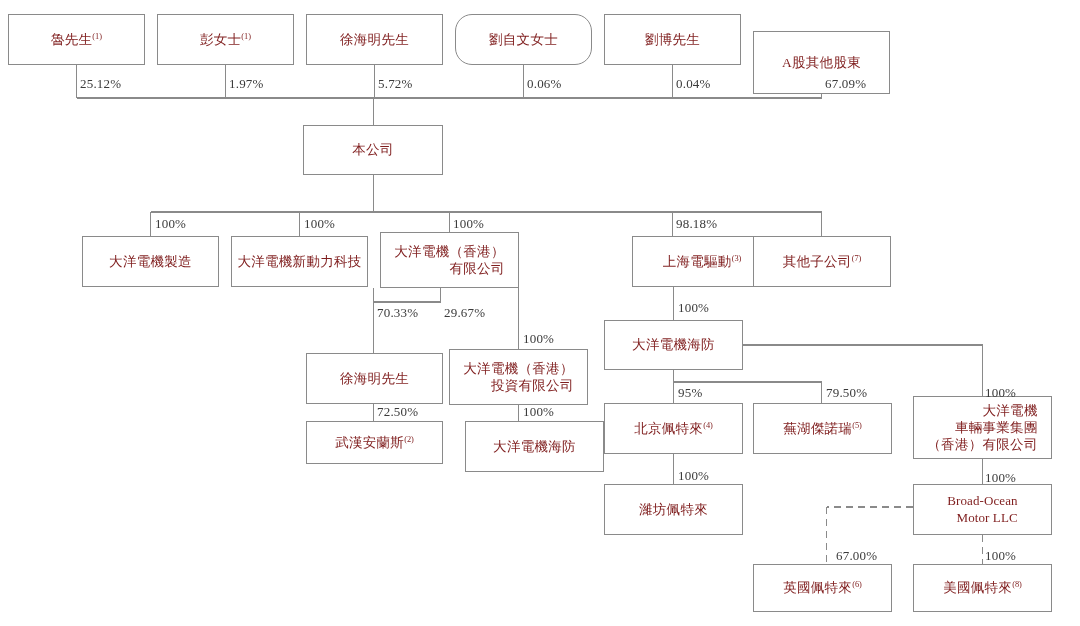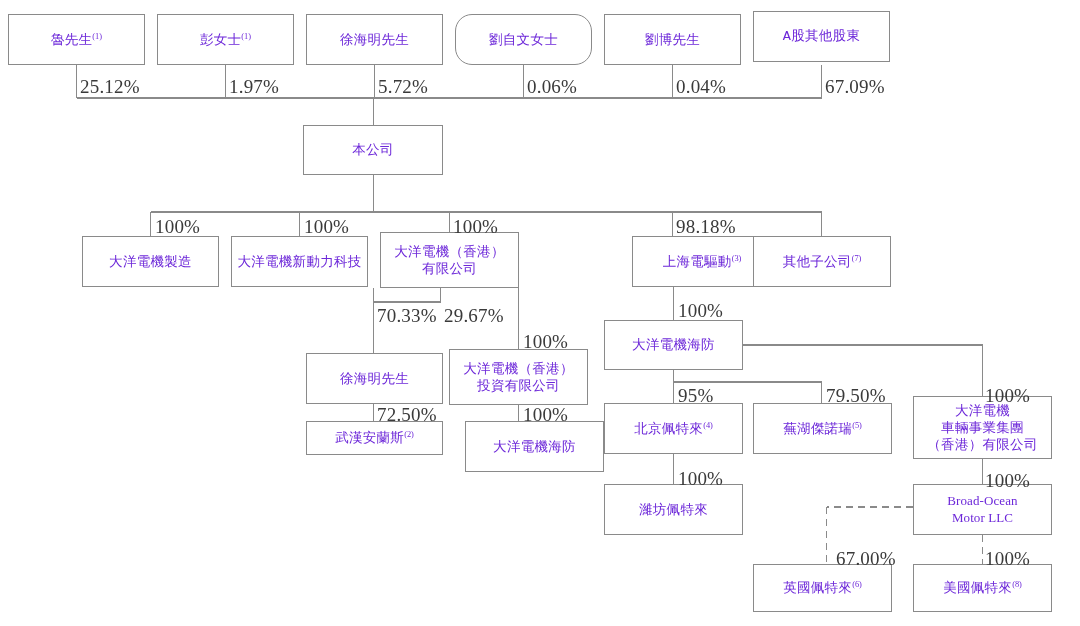--- a/index.html
+++ b/index.html
@@ -25,22 +25,22 @@
     pointer-events: none;
   }
   .node {
     position: absolute;
     box-sizing: border-box;
     border: 1px solid #8a8a8a;
     background: #ffffff;
     display: flex;
     align-items: center;
     justify-content: center;
-    text-align: center;
-    color: #6d28d9;
+    text-align: right;
+    color: #7f1d1d;
     font-size: 13.5px;
     line-height: 1.28;
     letter-spacing: 0.3px;
     padding: 2px 4px;
   }
   .node .label {
     display: block;
     white-space: pre-line;
   }
   .node.latin {
@@ -48,21 +48,21 @@
     letter-spacing: 0.1px;
   }
   .node sup {
     font-size: 0.62em;
     vertical-align: super;
     letter-spacing: 0;
   }
   .edge-label {
     position: absolute;
     color: #3a3a3a;
-    font-size: 19px;
+    font-size: 13px;
     white-space: nowrap;
     letter-spacing: 0.2px;
     background: transparent;
   }
 </style>
 </head>
 <body>
 
 <div id="chart-root">
 
@@ -127,21 +127,21 @@
       </div>
       <div class="node" style="left: 306px; top: 14px; width: 137px; height: 51px;">
         <span class="label">徐海明先生</span>
       </div>
       <div class="node" style="left: 455px; top: 14px; width: 137px; height: 51px; border-radius: 17px;">
         <span class="label">劉自文女士</span>
       </div>
       <div class="node" style="left: 604px; top: 14px; width: 137px; height: 51px;">
         <span class="label">劉博先生</span>
       </div>
-      <div class="node" style="left: 753px; top: 11px; width: 137px; height: 51px; font-family: Liberation Mono, monospace;">
+      <div class="node" style="left: 753px; top: 31px; width: 137px; height: 63px;">
         <span class="label">A股其他股東</span>
       </div>
       <div class="node" style="left: 303px; top: 125px; width: 140px; height: 50px;">
         <span class="label">本公司</span>
       </div>
       <div class="node" style="left: 82px; top: 236px; width: 137px; height: 51px;">
         <span class="label">大洋電機製造</span>
       </div>
       <div class="node" style="left: 231px; top: 236px; width: 137px; height: 51px;">
         <span class="label">大洋電機新動力科技</span>
@@ -159,21 +159,21 @@
       <div class="node" style="left: 306px; top: 353px; width: 137px; height: 51px;">
         <span class="label">徐海明先生</span>
       </div>
       <div class="node" style="left: 449px; top: 349px; width: 139px; height: 56px;">
         <span class="label">大洋電機（香港）
 投資有限公司</span>
       </div>
       <div class="node" style="left: 604px; top: 320px; width: 139px; height: 50px;">
         <span class="label">大洋電機海防</span>
       </div>
-      <div class="node" style="left: 306px; top: 421px; width: 137px; height: 34px;">
+      <div class="node" style="left: 306px; top: 421px; width: 137px; height: 43px;">
         <span class="label">武漢安蘭斯<sup>(2)</sup></span>
       </div>
       <div class="node" style="left: 449px; top: 421px; width: 139px; height: 51px; margin-left: 16px;">
         <span class="label">大洋電機海防</span>
       </div>
       <div class="node" style="left: 604px; top: 403px; width: 139px; height: 51px;">
         <span class="label">北京佩特來<sup>(4)</sup></span>
       </div>
       <div class="node" style="left: 753px; top: 403px; width: 139px; height: 51px;">
         <span class="label">蕪湖傑諾瑞<sup>(5)</sup></span>

